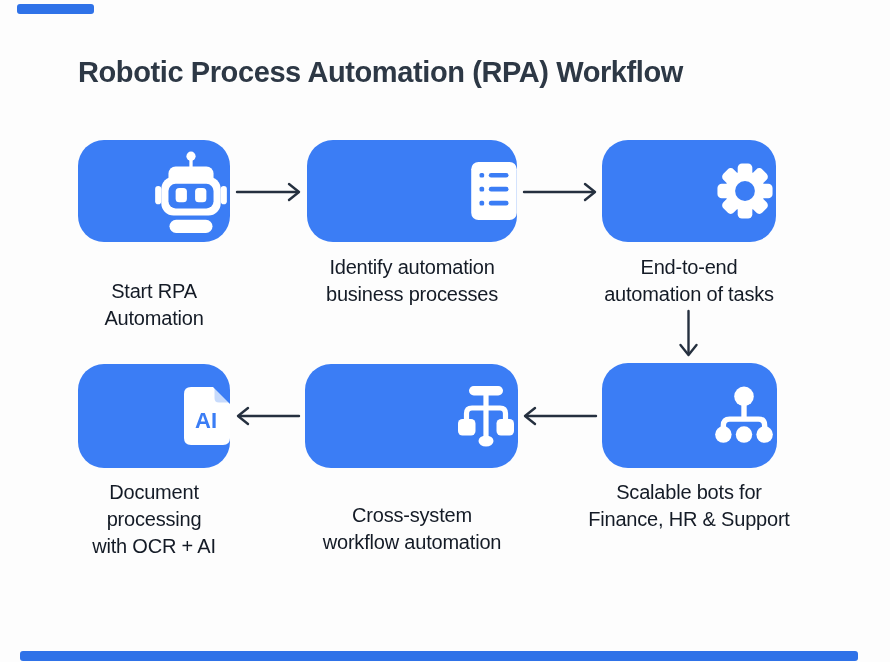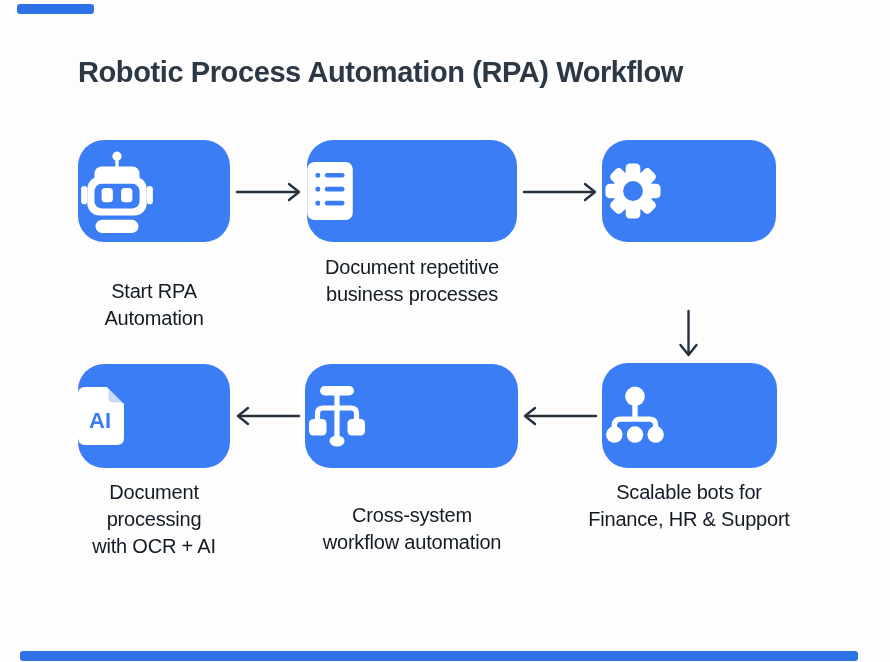--- a/index.html
+++ b/index.html
@@ -27,21 +27,21 @@
     letter-spacing: -0.4px;
     color: #2d3845;
     white-space: nowrap;
   }
   .node-box {
     position: absolute;
     background: #3b7df5;
     border-radius: 26px;
     display: flex;
     align-items: center;
-    justify-content: flex-start;
+    justify-content: flex-end;
   }
   .node-label {
     position: absolute;
     width: 300px;
     text-align: center;
     font-size: 20px;
     line-height: 27px;
     font-weight: 500;
     color: #141b26;
     white-space: pre-line;
@@ -91,35 +91,37 @@
       <g fill="#3b7df5">
         <rect x="8" y="10.5" width="4.5" height="4.5" rx="1.5"></rect>
         <rect x="17" y="10.5" width="19" height="4.5" rx="2.2"></rect>
         <rect x="8" y="24" width="4.5" height="4.5" rx="1.5"></rect>
         <rect x="17" y="24" width="19" height="4.5" rx="2.2"></rect>
         <rect x="8" y="37.5" width="4.5" height="4.5" rx="1.5"></rect>
         <rect x="17" y="37.5" width="19" height="4.5" rx="2.2"></rect>
       </g>
     </svg>
   </div>
-  <div class="node-label" style="left:262px; top:254px;">Document repetitive
+  <div class="node-label" style="left:262px; top:254px;">Identify automation
 business processes</div>
 
   <div class="node-box" style="left:602px; top:140px; width:174px; height:102px;">
     <svg width="62" height="62" viewBox="0 0 72 72">
       <g fill="#ffffff">
         <rect x="4" y="27.5" width="64" height="17" rx="5"></rect>
         <rect x="4" y="27.5" width="64" height="17" rx="5" transform="rotate(45 36 36)"></rect>
         <rect x="4" y="27.5" width="64" height="17" rx="5" transform="rotate(90 36 36)"></rect>
         <rect x="4" y="27.5" width="64" height="17" rx="5" transform="rotate(135 36 36)"></rect>
         <circle cx="36" cy="36" r="23"></circle>
       </g>
       <circle cx="36" cy="36" r="11.5" fill="#3b7df5"></circle>
     </svg>
   </div>
+  <div class="node-label" style="left:539px; top:254px;">End-to-end
+automation of tasks</div>
 
   <div class="node-box" style="left:602px; top:363px; width:175px; height:105px;">
     <svg width="66" height="60" viewBox="0 0 64 58">
       <g fill="#ffffff">
         <circle cx="32" cy="10" r="9.5"></circle>
         <rect x="29.4" y="16" width="5.2" height="16"></rect>
         <circle cx="12" cy="47" r="8"></circle>
         <circle cx="32" cy="47" r="8"></circle>
         <circle cx="52" cy="47" r="8"></circle>
       </g>

